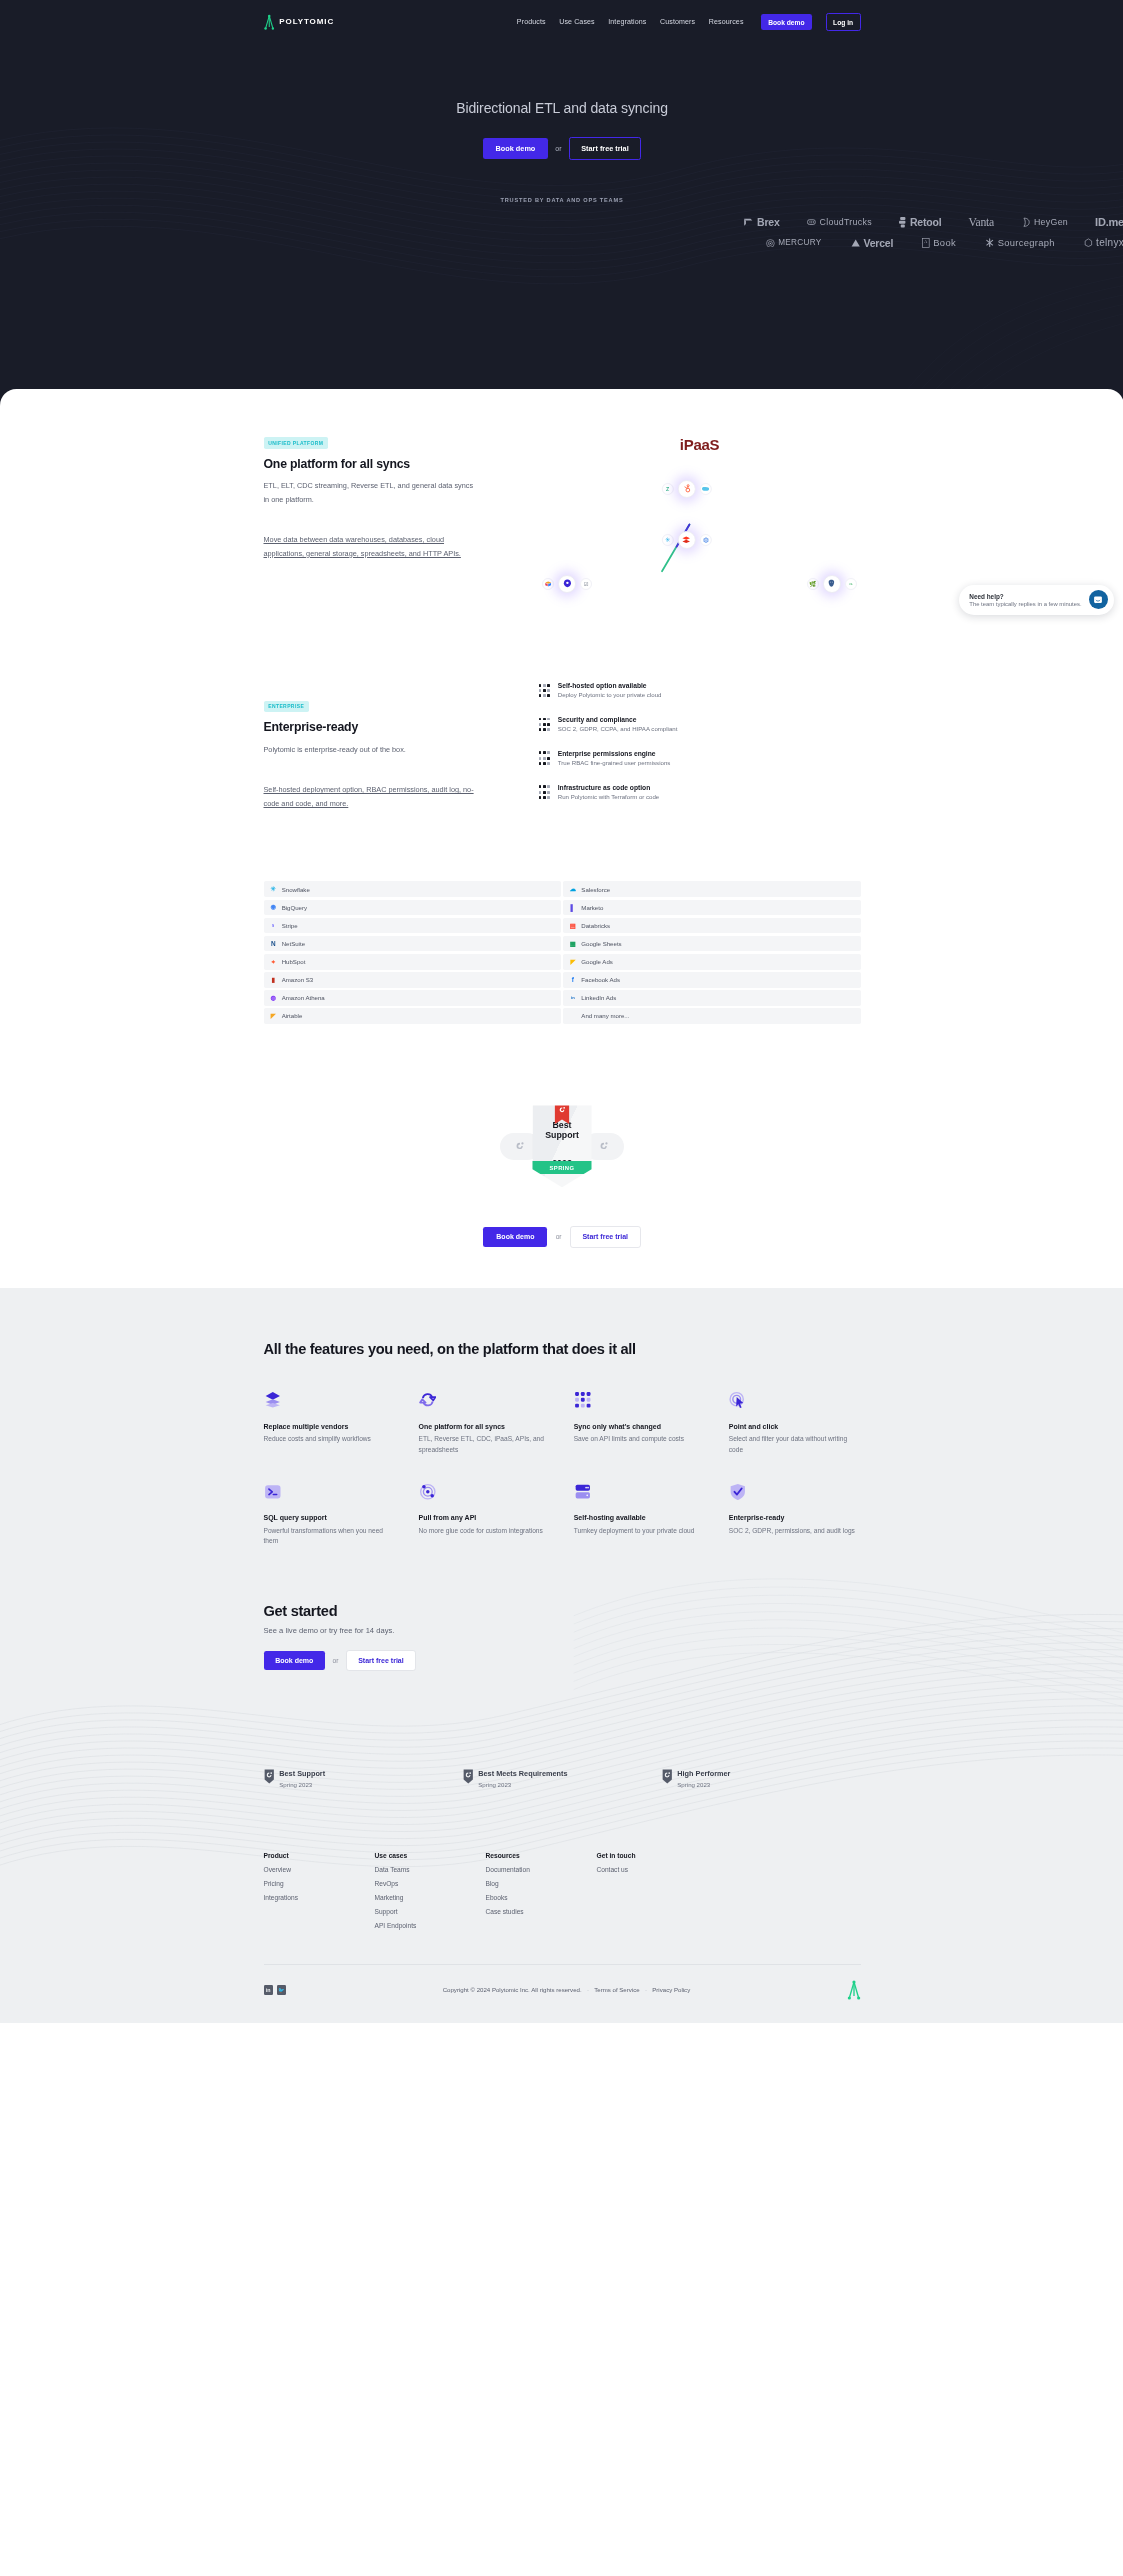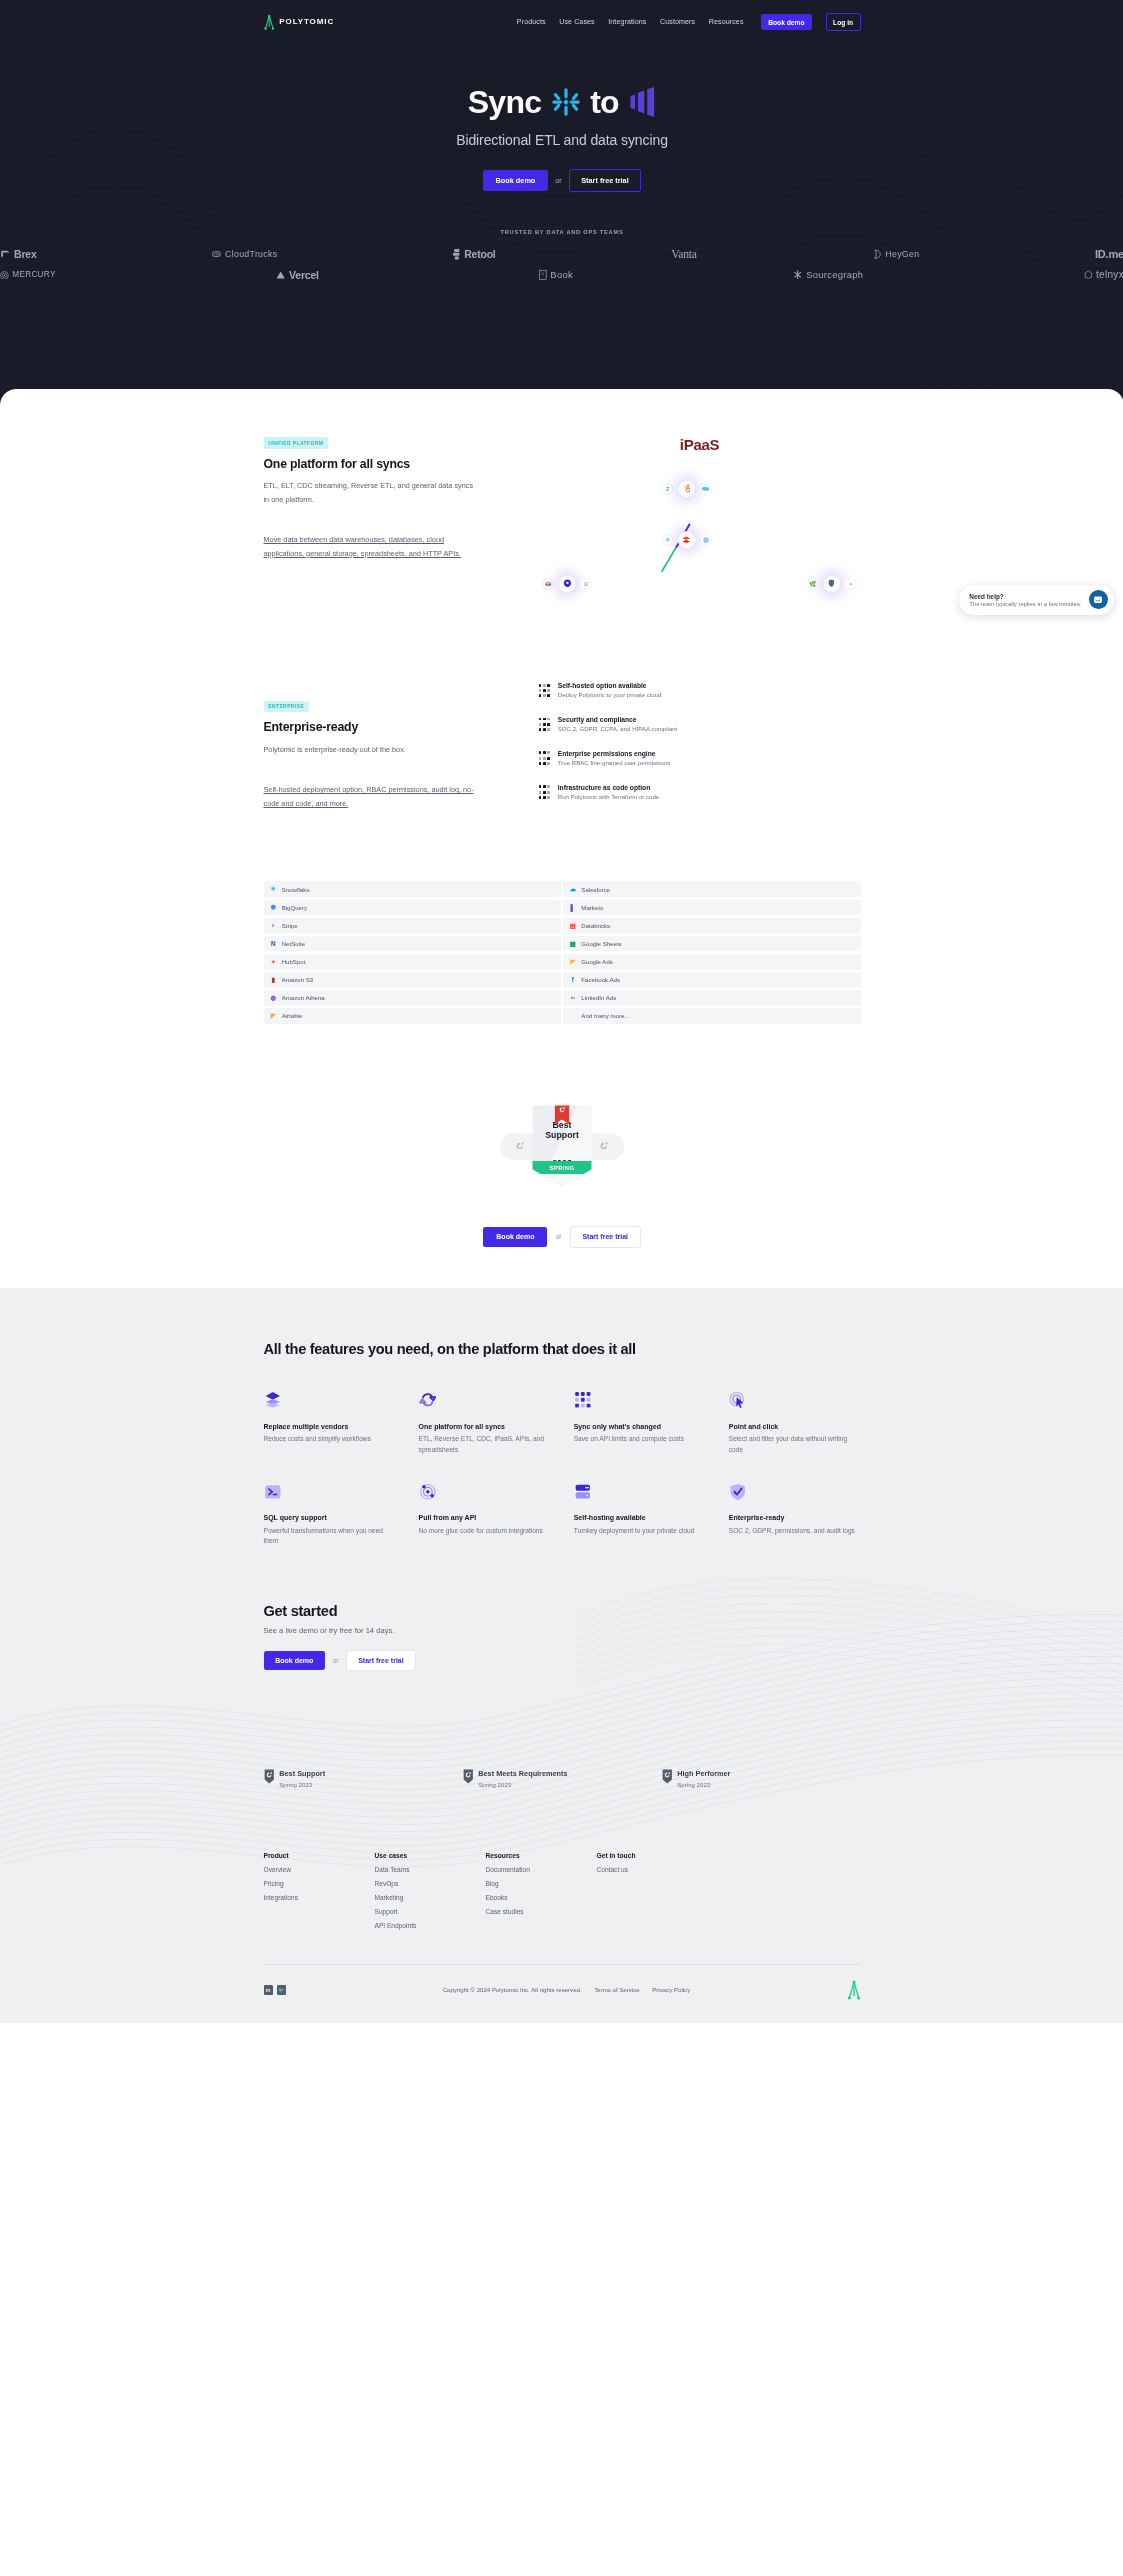--- a/index.html
+++ b/index.html
@@ -76,21 +76,21 @@
   }
 
   .trusted {
     position: relative; z-index: 4;
     margin-top: 37px; text-align: center;
   }
   .trusted-label {
     color: #9ba0b2; font-size: 5.6px; letter-spacing: 0.8px; font-weight: 700;
   }
   .logo-row {
-    margin-top: 13px; display: flex; align-items: center; justify-content: space-between;
+    margin-top: 13px; display: flex; align-items: center; justify-content: flex-end;
     gap: 27px;
   }
   .logo-row.second { margin-top: 8.2px; gap: 29px; }
   .logo-item {
     display: flex; align-items: center; gap: 3.5px;
     color: #c2c6d4; opacity: .82;
   }
   .logo-text { font-size: 10.5px; font-weight: 700; letter-spacing: -0.2px; }
   .logo-text.thin { font-weight: 400; letter-spacing: 0.3px; font-size: 8.2px; }
   .logo-text.serif { font-family: "Liberation Serif", serif; font-size: 11.7px; font-weight: 400; }
@@ -318,44 +318,20 @@
       <span class="nav-link">Use Cases</span>
       <span class="nav-link">Integrations</span>
       <span class="nav-link">Customers</span>
       <span class="nav-link">Resources</span>
       <span class="btn nav-cta">Book demo</span>
       <span class="btn nav-login">Log in</span>
     </div>
   </nav>
 
   <div class="hero-inner">
-    <h1 class="hero-title">
-      <span>Sync</span>
-      <svg width="30" height="30" viewBox="0 0 48 48">
-        <g fill="#29b5e8">
-          <rect x="21.4" y="2" width="5.2" height="16" rx="2.6"></rect>
-          <rect x="21.4" y="30" width="5.2" height="16" rx="2.6"></rect>
-          <rect x="2" y="21.4" width="16" height="5.2" rx="2.6"></rect>
-          <rect x="30" y="21.4" width="16" height="5.2" rx="2.6"></rect>
-          <rect x="7" y="9" width="5.2" height="13" rx="2.6" transform="rotate(-40 9.6 15.5)"></rect>
-          <rect x="35.8" y="26" width="5.2" height="13" rx="2.6" transform="rotate(-40 38.4 32.5)"></rect>
-          <rect x="35.8" y="9" width="5.2" height="13" rx="2.6" transform="rotate(40 38.4 15.5)"></rect>
-          <rect x="7" y="26" width="5.2" height="13" rx="2.6" transform="rotate(40 9.6 32.5)"></rect>
-          <path d="M24 19.4 L28.6 24 L24 28.6 L19.4 24 Z"></path>
-        </g>
-      </svg>
-      <span>to</span>
-      <svg width="28" height="30" viewBox="0 0 48 52">
-        <g fill="#5b3fd6">
-          <path d="M4 16 L12 13 L12 39 L4 36 Z"></path>
-          <path d="M17 10 L28 6 L28 46 L17 42 Z"></path>
-          <path d="M33 4 L45 0 L45 52 L33 48 Z"></path>
-        </g>
-      </svg>
-    </h1>
     <div class="hero-sub">Bidirectional ETL and data syncing</div>
     <div class="hero-cta">
       <span class="btn primary">Book demo</span>
       <span class="or">or</span>
       <span class="btn secondary">Start free trial</span>
     </div>
   </div>
 
   <div class="trusted">
     <div class="trusted-label">TRUSTED BY DATA AND OPS TEAMS</div>

